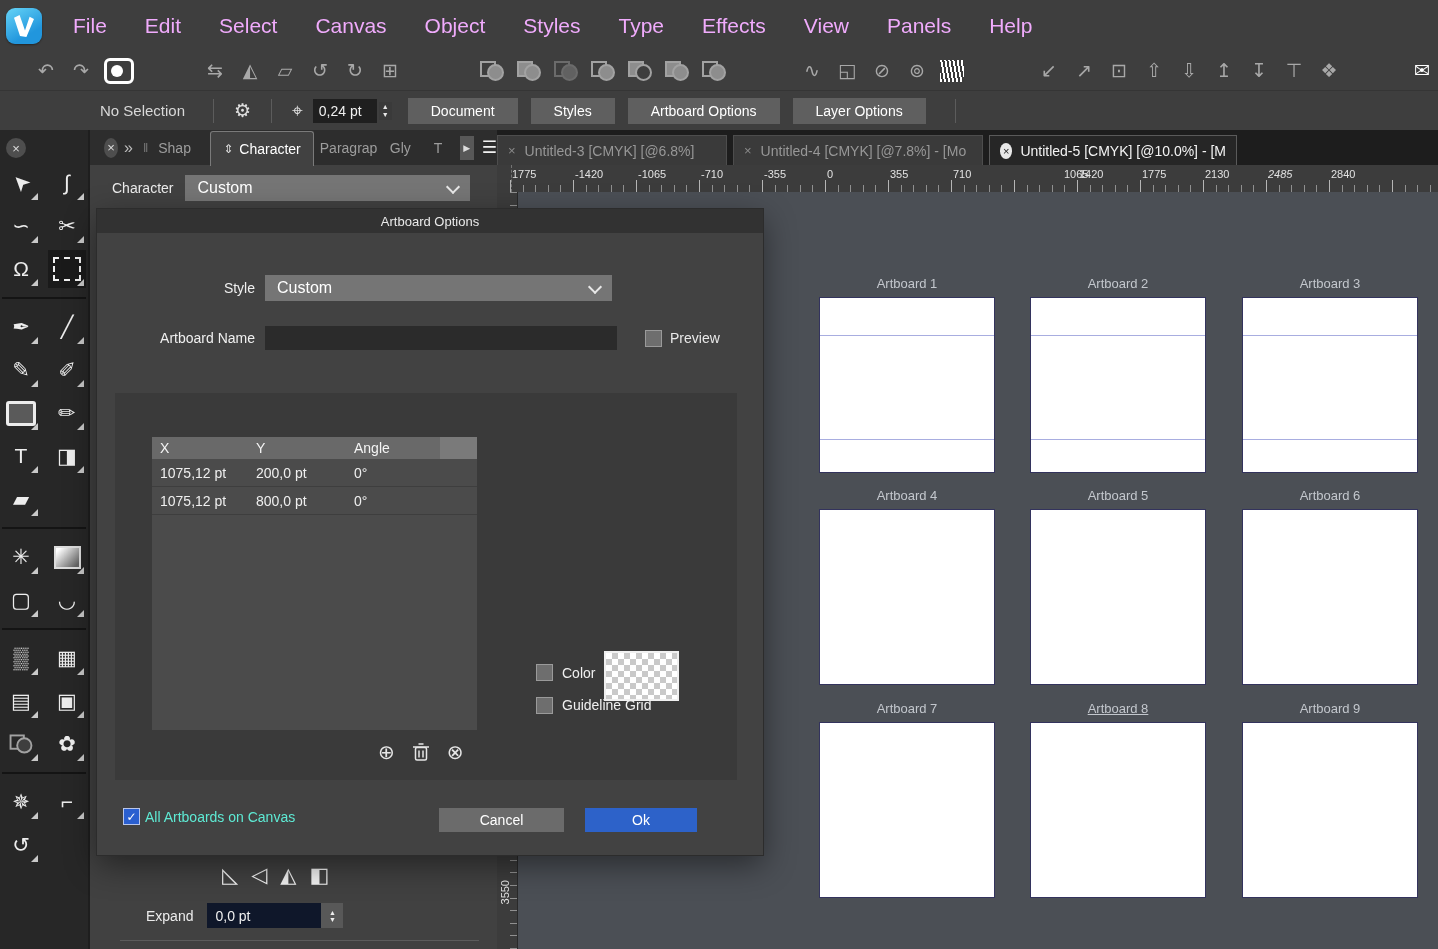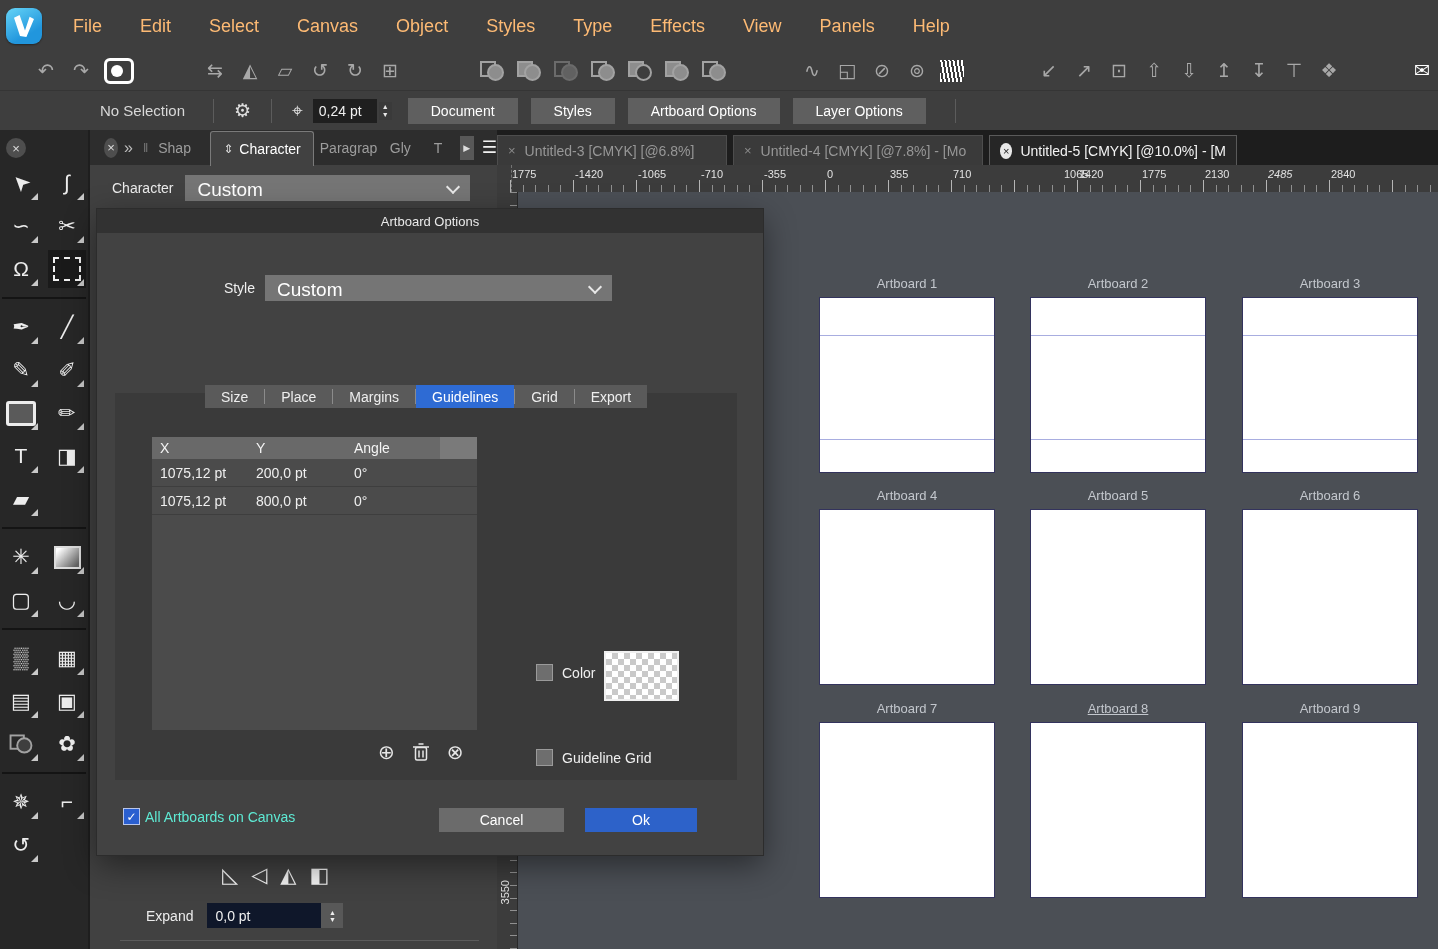--- a/index.html
+++ b/index.html
@@ -6,21 +6,21 @@
   body{width:1438px;height:949px;position:relative;overflow:hidden;
        background:#414141;color:#e8e8e8;
        font-family:"Liberation Sans","DejaVu Sans",sans-serif;-webkit-font-smoothing:antialiased}
   
   #header{position:absolute;left:0;top:0;width:1438px;height:130px;background:#3e3e3e}
   #menubar{height:52px;display:flex;align-items:center}
   #app-logo{width:36px;height:36px;margin:0 12px 0 6px;border-radius:9px;
             background:linear-gradient(150deg,#66d4f7 0%,#2196dd 70%);position:relative;box-shadow:0 1px 2px rgba(0,0,0,.4)}
   #app-logo::after{content:"";position:absolute;left:8px;top:7px;width:20px;height:22px;background:#fff;
             clip-path:polygon(0 12%,28% 0,55% 70%,78% 8%,100% 18%,62% 100%,30% 96%)}
-  .menu-item{padding:0 19px;font-size:18px;color:#fdba74;cursor:default}
+  .menu-item{padding:0 19px;font-size:21px;color:#f0abfc;cursor:default}
   #toolbar-row{height:38px;display:flex;align-items:center;padding-left:20px}
   .tb-group{display:flex;align-items:center}
   .tb-icon{min-width:24px;margin-right:11px;text-align:center;font-size:19px;line-height:24px;color:#a8a8a8}
   .tb-icon.white{color:#fff}
   .rot{display:inline-block;transform:rotate(-135deg)}
   .icon-mask{width:20px;height:20px;border:3px solid #fff;border-radius:6px;background:#3e3e3e;position:relative;display:inline-block}
   .icon-mask::after{content:"";position:absolute;left:4px;top:4px;width:12px;height:12px;border-radius:50%;background:#fff}
   .bool{width:26px;height:22px;position:relative;display:inline-block}
   .bool::before{content:"";position:absolute;left:1px;top:1px;width:12px;height:12px;border:2px solid #a2a2a2}
   .bool::after{content:"";position:absolute;right:1px;bottom:1px;width:13px;height:13px;border:2px solid #a2a2a2;border-radius:50%;background:#3e3e3e}
@@ -65,22 +65,22 @@
   .pt-sep{color:#777;margin:0 4px;font-size:13px}
   .ptab{overflow:hidden;white-space:nowrap;padding:0 6px;flex:none}
   .ptab.active{display:flex;align-items:center;height:34px;margin-top:1px;padding:0 12px;background:#414141;
       border:1px solid #7a7a7a;border-bottom:none;color:#fff;border-radius:3px 3px 0 0}
   .ptab.active .sorticon{font-size:12px;margin-right:6px;color:#ddd}
   .pt-more{width:20px;height:24px;background:#585858;color:#ddd;display:flex;align-items:center;justify-content:center;
       font-size:9px;margin:0 8px 0 4px}
   .pt-menu{font-size:17px;color:#f0f0f0}
   #char-row{display:flex;align-items:center;height:46px;padding-left:22px}
   #char-label{font-size:14px;color:#ececec;margin-right:12px}
-  .dropdown{height:26px;background:#757575;display:flex;align-items:flex-end;padding:0 12px;color:#fff;
-      font-size:19px;position:relative}
+  .dropdown{height:26px;background:#757575;display:flex;align-items:center;padding:0 12px;color:#fff;
+      font-size:16px;position:relative}
   .dropdown .chev{position:absolute;right:12px;top:7px;width:8px;height:8px;border-right:2px solid #e8e8e8;
       border-bottom:2px solid #e8e8e8;transform:rotate(45deg)}
   #char-dropdown{width:261px}
   #panel-bottom{position:absolute;left:0;right:0;bottom:0;height:94px}
   #flip-row{position:absolute;left:132px;top:8px;display:flex;gap:13px}
   #flip-row span{font-size:21px;color:#f2f2f2}
   #expand-row{position:absolute;left:56px;top:48px;display:flex;align-items:center}
   #expand-label{font-size:14px;color:#ececec;margin-right:14px}
   #expand-box{display:flex;align-items:center}
   #expand-input{width:98px;height:25px;background:#0f172a;border:none;color:#f0f0f0;font-size:14px;font-family:inherit;padding:0 8px}
@@ -145,21 +145,21 @@
   .td:nth-child(1){width:96px}.td:nth-child(2){width:98px}.td:nth-child(3){width:94px}
   #tbl-icons{position:absolute;left:281px;top:533px;display:flex;gap:17px;align-items:center}
   #tbl-icons .ticon{font-size:20px;color:#e6e6e6;line-height:20px}
   #color-row{position:absolute;left:439px;top:455px;display:flex;align-items:center}
   #color-row .lbl{margin-left:9px;color:#f0f0f0}
   #color-swatch{position:absolute;left:507px;top:442px;width:71px;height:46px;border:2px solid #f0f0f0;
       background-color:#fff;
       background-image:linear-gradient(45deg,#c9c9c9 25%,transparent 25%,transparent 75%,#c9c9c9 75%),
                        linear-gradient(45deg,#c9c9c9 25%,transparent 25%,transparent 75%,#c9c9c9 75%);
       background-size:12px 12px;background-position:0 0,6px 6px}
-  #ggrid-row{position:absolute;left:439px;top:540px;display:flex;align-items:center}
+  #ggrid-row{position:absolute;left:439px;top:488px;display:flex;}
   #ggrid-row .lbl{margin-left:9px;color:#f0f0f0}
   #allab-row{position:absolute;left:26px;top:599px;display:flex;align-items:center}
   #allab-row .lbl{margin-left:5px;color:#5eead4}
   .dlg-btn{position:absolute;top:599px;height:24px;border:none;color:#fff;font-size:14px;font-family:inherit}
   #cancel-btn{left:342px;width:125px;background:#6b6b6b}
   #ok-btn{left:488px;width:112px;background:#2d62c9}
 </style>
 </head>
 <body>
 
@@ -461,35 +461,30 @@
   <div id="dialog-title">Artboard Options</div>
 
   <div class="dlg-row" id="style-row">
     <span class="dlg-label">Style</span>
     <div class="dropdown" id="style-dropdown">
       <span>Custom</span>
       <span class="chev"></span>
     </div>
   </div>
 
+  <div class="dlg-row" id="name-row">
+    <span class="dlg-label">Artboard Name</span>
+    <input id="name-input" value="" style="">
+    <span id="preview-wrap">
+      <span class="chk"></span>
+      <span>Preview</span>
+    </span>
+  </div>
 
   <div id="inner-panel"></div>
-  <div id="dlg-tabs">
-      <span class="dlgtab">Size</span>
-      <span class="dlgtab-sep"></span>
-      <span class="dlgtab">Place</span>
-      <span class="dlgtab-sep"></span>
-      <span class="dlgtab">Margins</span>
-      <span class="dlgtab-sep"></span>
-      <span class="dlgtab active">Guidelines</span>
-      <span class="dlgtab-sep"></span>
-      <span class="dlgtab">Grid</span>
-      <span class="dlgtab-sep"></span>
-      <span class="dlgtab">Export</span>
-    </div>
 
   <div id="gtable">
     <div id="tbl-head">
         <span class="th">X</span>
         <span class="th">Y</span>
         <span class="th">Angle</span>
         <span class="th"></span>
       </div>
     <div id="tbl-body">
         <div class="trow">

